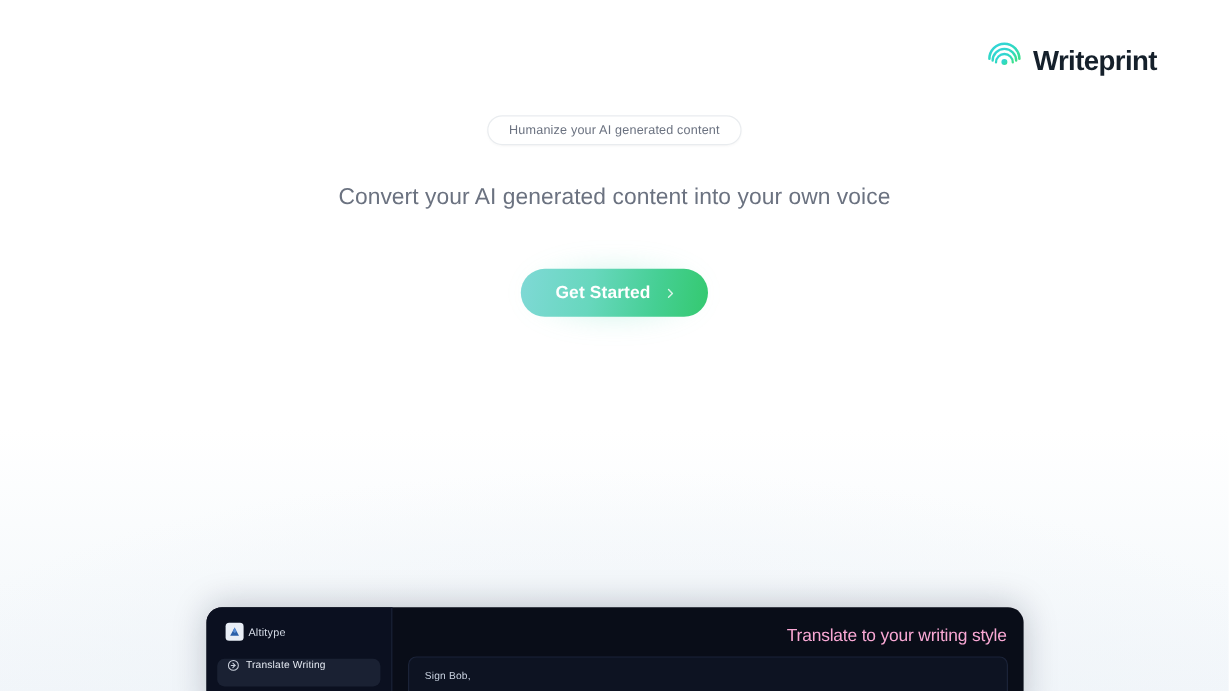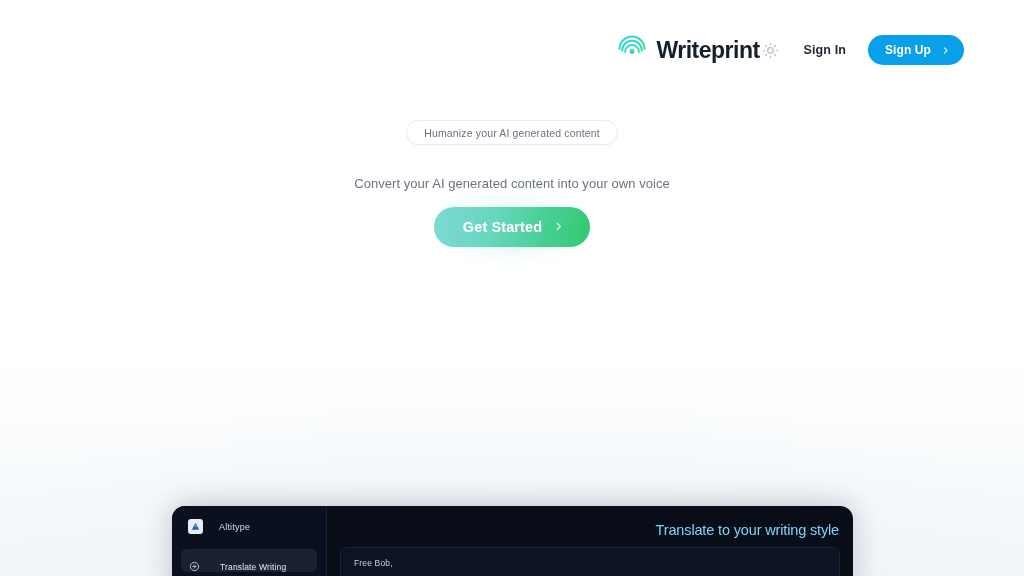--- a/index.html
+++ b/index.html
@@ -91,21 +91,21 @@
     font-weight: 700;
     font-family: "Liberation Sans", sans-serif;
     cursor: pointer;
     letter-spacing: 0.1px;
   }
   .signup-btn .chev { opacity: 0.85; display: flex; }
 
   
   .hero {
     position: absolute;
-    top: 120px; left: 0;
+    top: 96px; left: 0;
     width: 1024px;
     text-align: center;
     z-index: 10;
   }
 
   .eyebrow {
     display: inline-flex;
     align-items: center;
     justify-content: center;
     height: 25px;
@@ -133,29 +133,29 @@
     margin-top: 5px;
     background: linear-gradient(90deg, #2ed2de 0%, #31dbc6 38%, #35e2a8 68%, #3ae38f 100%);
     -webkit-background-clip: text;
     background-clip: text;
     -webkit-text-fill-color: transparent;
     color: #33ddb8;
   }
 
   .subhead {
     margin-top: 29px;
-    font-size: 13px;
+    font-size: 19px;
     line-height: 1.58;
     color: #6b7280;
     letter-spacing: 0.05px;
   }
 
   
   .cta-wrap {
-    margin-top: 12px;
+    margin-top: 44px;
     position: relative;
     display: inline-block;
   }
   .cta-glow {
     position: absolute;
     left: 50%; top: 50%;
     transform: translate(-50%, -50%);
     width: 150px; height: 58px;
     border-radius: 999px;
     background: radial-gradient(ellipse at center, rgba(70,215,175,0.30) 0%, rgba(70,215,175,0.10) 55%, rgba(70,215,175,0) 78%);
@@ -206,43 +206,43 @@
     left: 0; top: 0;
     width: 155px;
     height: 100%;
     background: #0b1020;
     border-right: 1px solid #1a2236;
   }
 
   .app-brand {
     display: flex;
     align-items: center;
-    gap: 16px;
+    gap: 4px;
     padding: 13px 0 0 16px;
   }
   .app-brand-mark {
     width: 15px; height: 15px;
     border-radius: 3px;
     background: #e9eef6;
     display: flex;
     align-items: center;
     justify-content: center;
   }
   .app-brand-name {
     font-size: 9px;
     color: #d7dde8;
     letter-spacing: 0.2px;
   }
 
   .app-nav-item {
     margin: 15px 9px 0 9px;
     height: 23px;
     display: flex;
-    align-items: flex-end;
-    gap: 20px;
+    align-items: flex-start;
+    gap: 5px;
     padding-left: 8px;
     border-radius: 6px;
     background: #1a2133;
     cursor: pointer;
   }
   .app-nav-icon { display: flex; opacity: 0.9; }
   .app-nav-label {
     font-size: 8.5px;
     color: #e4e9f2;
     letter-spacing: 0.15px;
@@ -252,21 +252,21 @@
     position: absolute;
     left: 155px; top: 0;
     right: 0; height: 100%;
   }
 
   .app-main-title {
     position: absolute;
     right: 14px;
     top: 16px;
     font-size: 14.5px;
-    color: #7dd3fc;
+    color: #f9a8d4;
     letter-spacing: -0.15px;
   }
 
   .app-editor {
     position: absolute;
     left: 13px;
     right: 13px;
     top: 41px;
     bottom: 0;
     background: #0d1322;
@@ -308,41 +308,20 @@
             <path d="M21.4 20.5 L21.4 30" stroke-width="2"></path>
             <path d="M18.4 21.5 L18.4 33.5" stroke-width="2"></path>
             <path d="M15 23 L15 35" stroke-width="2.2"></path>
           </g>
           <circle cx="15" cy="19.6" r="2.5" fill="url(#fpg)"></circle>
         </svg>
       </span>
       <span class="brand-name">Writeprint</span>
     </div>
 
-    <div class="header-right">
-
-      <div class="theme-toggle">
-        <svg width="17" height="17" viewBox="0 0 24 24" fill="none" stroke="#7b8494" stroke-width="1.7" stroke-linecap="round">
-          <circle cx="12" cy="12" r="4"></circle>
-          <path d="M12 2v2M12 20v2M2 12h2M20 12h2M4.9 4.9l1.5 1.5M17.6 17.6l1.5 1.5M19.1 4.9l-1.5 1.5M6.4 17.6l-1.5 1.5"></path>
-        </svg>
-      </div>
-
-      <span class="signin-link">Sign In</span>
-
-      <button class="signup-btn">
-        <span>Sign Up</span>
-        <span class="chev">
-          <svg width="9" height="9" viewBox="0 0 24 24" fill="none" stroke="#ffffff" stroke-width="3" stroke-linecap="round" stroke-linejoin="round">
-            <polyline points="9 5 16 12 9 19"></polyline>
-          </svg>
-        </span>
-      </button>
-
-    </div>
   </div>
 
   <div class="hero">
 
     <div class="eyebrow">Humanize your AI generated content</div>
 
     <h1 class="headline">
     </h1>
 
     <div class="subhead">
@@ -387,19 +366,19 @@
           </svg>
         </span>
         <span class="app-nav-label">Translate Writing</span>
       </div>
 
     </div>
 
     <div class="app-main">
       <div class="app-main-title">Translate to your writing style</div>
       <div class="app-editor">
-        <div class="app-editor-text">Free Bob,</div>
+        <div class="app-editor-text">Sign Bob,</div>
       </div>
     </div>
 
   </div>
 
 </div>
 
 </body></html>

